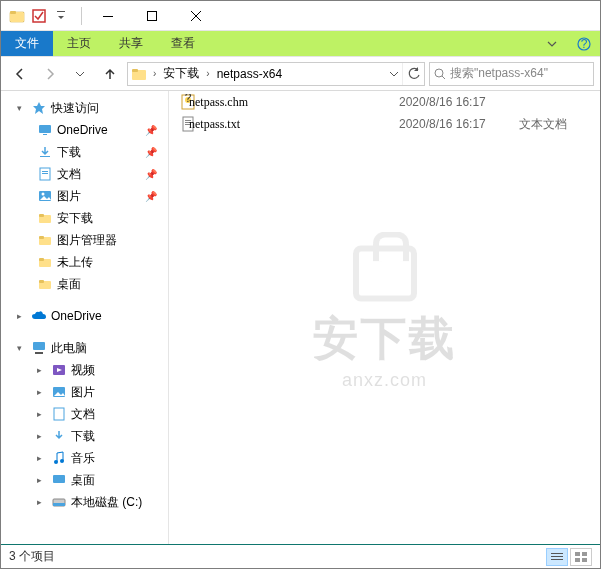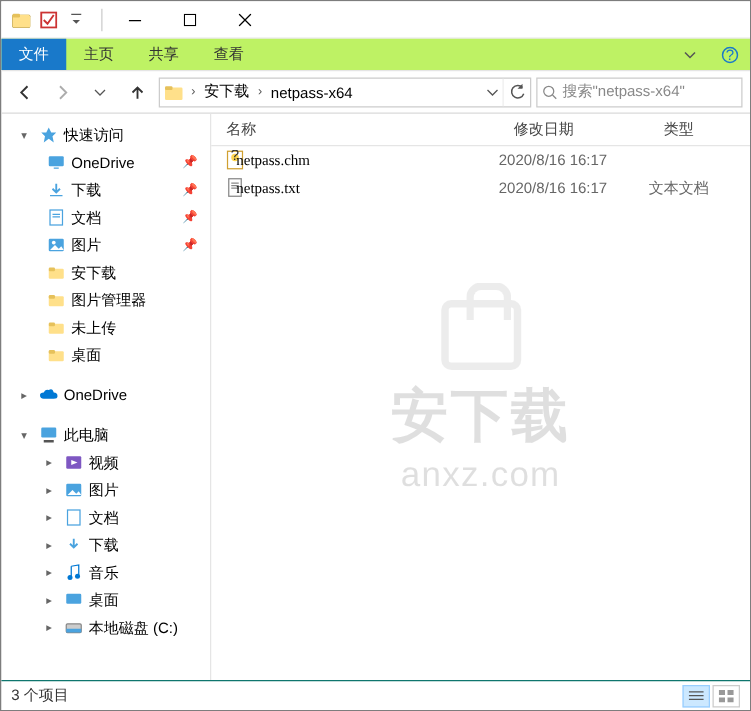--- a/index.html
+++ b/index.html
@@ -47,21 +47,21 @@
 .col-date { width: 120px; }
 .col-type { flex: 1; }
 .filerow { display: flex; height: 22px; align-items: center; }
 .fr-icon { width: 20px; padding-left: 12px; }
 .fr-name { width: 210px; font-family: Liberation Serif, serif; }
 .fr-date { width: 120px; color: #666; }
 .fr-type { flex: 1; color: #666; }
 
 .watermark { position: absolute; top: 50%; left: 50%; transform: translate(-50%, -50%); opacity: 0.15; text-align: center; pointer-events: none; }
 .watermark .wm-text { font-size: 46px; font-weight: bold; color: #333; letter-spacing: 2px; }
-.watermark .wm-sub { font-size: 28px; color: #333; letter-spacing: 1px; }
+.watermark .wm-sub { font-size: 18px; color: #333; letter-spacing: 1px; }
 .wm-bag { width: 64px; height: 56px; border: 6px solid #888; border-radius: 8px; margin: 0 auto 6px; position: relative; }
 .wm-bag::before { content: ""; position: absolute; top: -20px; left: 14px; width: 24px; height: 24px; border: 6px solid #888; border-bottom: none; border-radius: 12px 12px 0 0; }
 
 .statusbar { height: 24px; border-top: 1px solid #0f766e; display: flex; align-items: center; padding: 0 8px; }
 .status-text { color: #333; }
 .view-switch { margin-left: auto; display: flex; gap: 2px; }
 .vs-btn { width: 22px; height: 18px; border: 1px solid #ccc; display: flex; align-items: center; justify-content: center; }
 .vs-btn.active { background: #cce8ff; border-color: #99ceff; }
 
 svg { display: block; }
@@ -359,25 +359,20 @@
           <svg width="14" height="12">
             <rect x="1" y="3" width="12" height="7" fill="#ccc" stroke="#888" rx="1"></rect>
             <rect x="1" y="7" width="12" height="3" fill="#4aa3df"></rect>
           </svg>
         </span>
         <span class="tlabel">本地磁盘 (C:)</span>
       </div>
   </div>
 
   <div class="filearea">
-    <div class="columns">
-      <div class="col col-name">名称</div>
-      <div class="col col-date">修改日期</div>
-      <div class="col col-type">类型</div>
-    </div>
     <div id="filerows">
         <div class="filerow">
           <span class="fr-icon">
             <svg width="14" height="16">
               <rect x="1" y="1" width="12" height="14" fill="#fff" stroke="#d0a030"></rect>
               <circle cx="7" cy="6" r="3" fill="#ffd54f"></circle>
               <text x="7" y="8" text-anchor="middle" font-size="6" fill="#333">?</text>
             </svg>
           </span>
           <span class="fr-name">netpass.chm</span>

